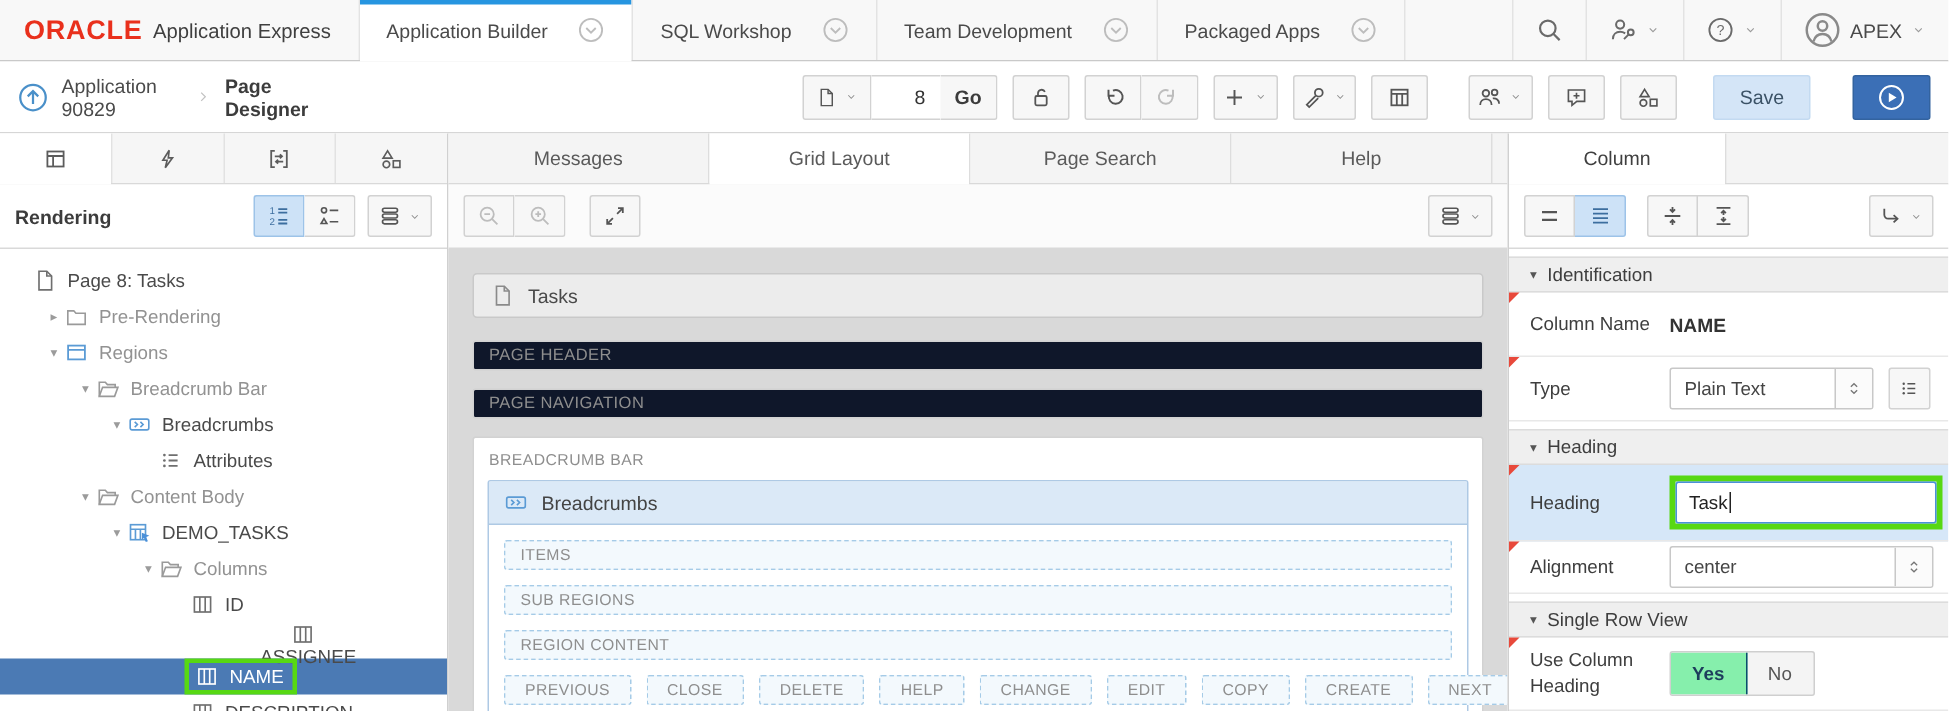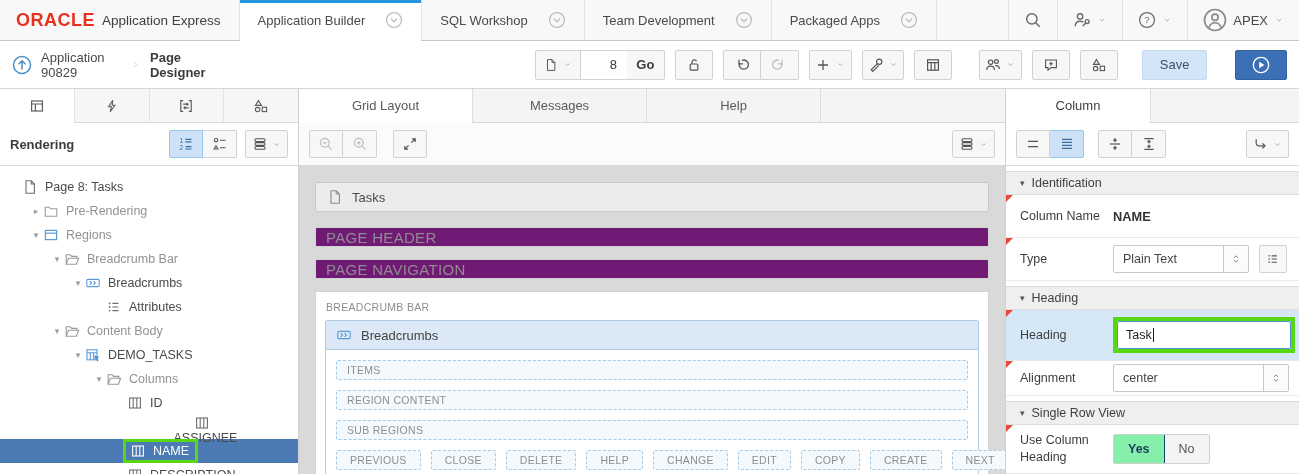--- a/index.html
+++ b/index.html
@@ -91,21 +91,21 @@
 
   
   .ctabbar{height:34px;background:#f4f4f4;border-bottom:1px solid #d9d9d9;display:flex}
   .ctab{width:174px;flex:none;display:flex;align-items:center;justify-content:center;font-size:13px;color:#5a5a5a;border-right:1px solid #ddd;position:relative;cursor:default;background:#f4f4f4}
   .ctab.active{background:#fff}
   .ctab.active::after{content:"";position:absolute;left:0;right:0;bottom:-1px;height:1px;background:#fff}
 
   .canvas{flex:1;background:#d9d9d9;padding:16px;overflow:hidden}
   .page-box{height:30px;background:#ececec;border:1px solid #c9c9c9;border-radius:3px;display:flex;align-items:center;gap:9px;padding:0 11px;color:#4a4a4a;font-size:13px}
   .page-box .icw{color:#8a8a8a}
-  .slot-bar{height:20px;background:#701a75;border:1px solid #d2d2d2;border-radius:2px;display:flex;align-items:center;padding:0 10px;font-size:15px;color:#8e8e8e;letter-spacing:.3px}
+  .slot-bar{height:20px;background:#0f172a;border:1px solid #d2d2d2;border-radius:2px;display:flex;align-items:center;padding:0 10px;font-size:11px;color:#8e8e8e;letter-spacing:.3px}
   .mt15{margin-top:15px}.mt12{margin-top:12px}
   .bcb{background:#fff;border:1px solid #d2d2d2;border-radius:2px;margin-top:12px;padding:7px 9px 12px;height:300px}
   .bcb-label{font-size:10.5px;color:#8e8e8e;letter-spacing:.3px;padding:2px 1px 7px}
   .region-box{border:1px solid #aec9e4;border-radius:2px;background:#fff}
   .region-hd{height:29px;background:#dbe9f7;display:flex;align-items:center;gap:9px;padding:0 10px;font-size:13px;color:#444;border-bottom:1px solid #aec9e4}
   .region-hd .icw{color:#5b9bd5}
   .region-bd{padding:10px}
   .slot-dashed{height:20px;border:1px dashed #a5cbe7;background:#f3f9fd;border-radius:2px;display:flex;align-items:center;padding:0 10px;font-size:10.5px;color:#8e8e8e;letter-spacing:.3px;margin-bottom:10px}
   .btnrow{display:flex;gap:10px;flex-wrap:nowrap}
   .btnrow .slot-dashed{margin-bottom:12px;display:inline-flex;padding:0 13px;flex:none}
@@ -796,22 +796,23 @@
               <use href="#i-column"></use>
             </svg>
           </span>
           <span class="lbl">DESCRIPTION</span>
         </div>
       </div>
   </div>
 
   <div class="panel-center">
     <div class="ctabbar">
+        <div class="ctab">Messages</div>
         <div class="ctab active">Grid Layout</div>
-        <div class="ctab">Messages</div>
+        <div class="ctab">Page Search</div>
         <div class="ctab">Help</div>
       </div>
     <div class="panel-toolbar" style="background:#fbfbfb">
       <div class="sgroup">
         <div class="sbtn dis">
           <span class="icw">
               <svg class="ic">
                 <use href="#i-zoomout"></use>
               </svg>
             </span>
@@ -862,22 +863,22 @@
             <span class="icw">
                 <svg class="ic">
                   <use href="#i-bcicon"></use>
                 </svg>
               </span>
             <span>Breadcrumbs</span>
           </div>
           <div class="region-bd">
             <div>
                 <div class="slot-dashed">ITEMS</div>
+                <div class="slot-dashed">SUB REGIONS</div>
                 <div class="slot-dashed">REGION CONTENT</div>
-                <div class="slot-dashed">SUB REGIONS</div>
               </div>
             <div class="btnrow">
                 <div class="slot-dashed">PREVIOUS</div>
                 <div class="slot-dashed">CLOSE</div>
                 <div class="slot-dashed">DELETE</div>
                 <div class="slot-dashed">HELP</div>
                 <div class="slot-dashed">CHANGE</div>
                 <div class="slot-dashed">EDIT</div>
                 <div class="slot-dashed">COPY</div>
                 <div class="slot-dashed">CREATE</div>

